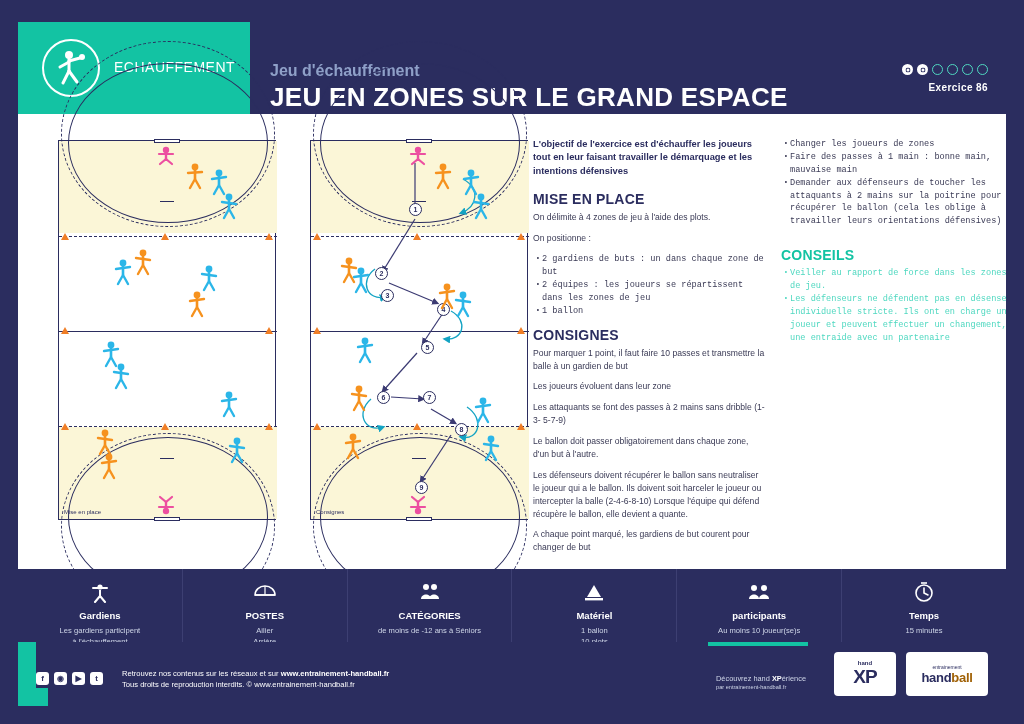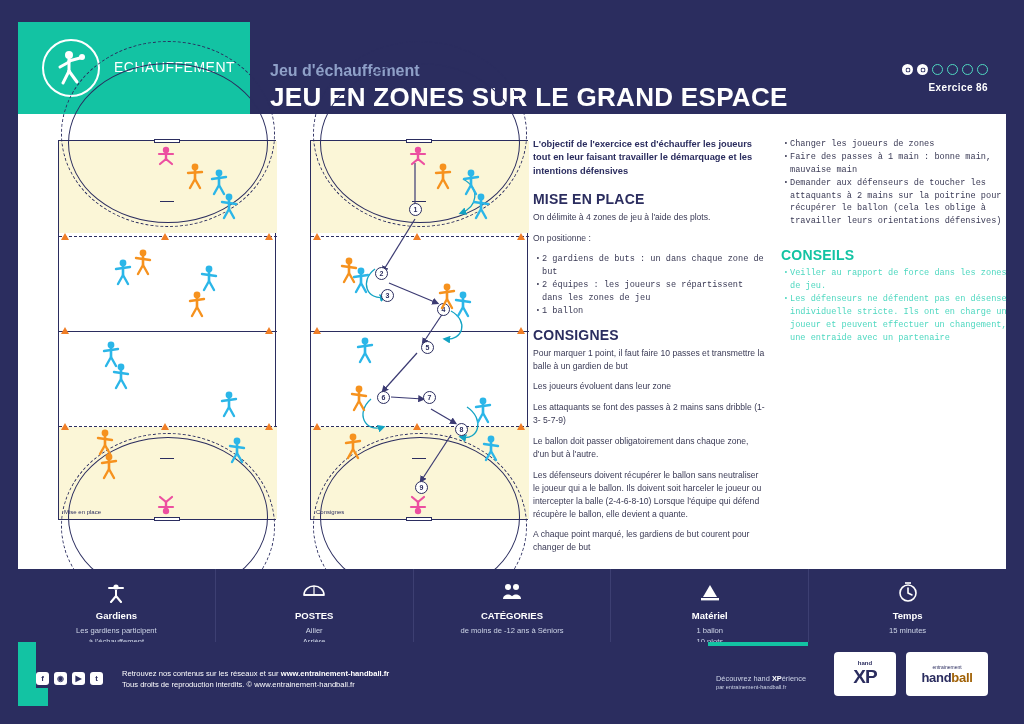--- a/index.html
+++ b/index.html
@@ -726,20 +726,34 @@
           </svg>
         </div>
         <div class="stat-title">Matériel</div>
         <div class="stat-lines">
           <div>1 ballon</div>
           <div>10 plots</div>
           <div>des chasubles</div>
         </div>
       </div>
 
+      <div class="stat">
+        <div class="stat-icon">
+          <svg width="24" height="22" viewBox="0 0 24 22">
+            <circle cx="7" cy="7" r="3" fill="#fff"></circle>
+            <circle cx="17" cy="7" r="3" fill="#fff"></circle>
+            <path d="M2 18 C2 12, 12 12, 12 18 Z" fill="#fff"></path>
+            <path d="M12 18 C12 12, 22 12, 22 18 Z" fill="#fff"></path>
+          </svg>
+        </div>
+        <div class="stat-title">participants</div>
+        <div class="stat-lines">
+          <div>Au moins 10 joueur(se)s</div>
+        </div>
+      </div>
 
       <div class="stat">
         <div class="stat-icon">
           <svg width="22" height="22" viewBox="0 0 22 22">
             <circle cx="11" cy="12" r="8" fill="none" stroke="#fff" stroke-width="1.6"></circle>
             <path d="M11 12 L11 7 M11 12 L15 14" stroke="#fff" stroke-width="1.6" stroke-linecap="round"></path>
             <path d="M8 2 L14 2" stroke="#fff" stroke-width="1.6"></path>
           </svg>
         </div>
         <div class="stat-title">Temps</div>

